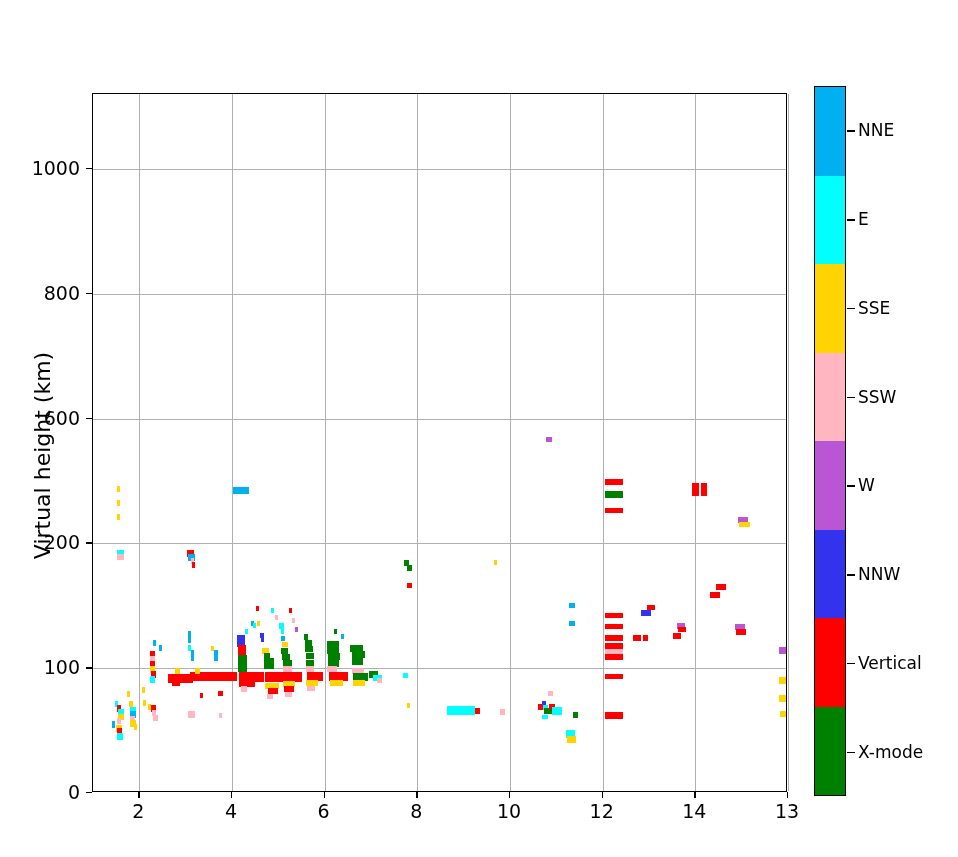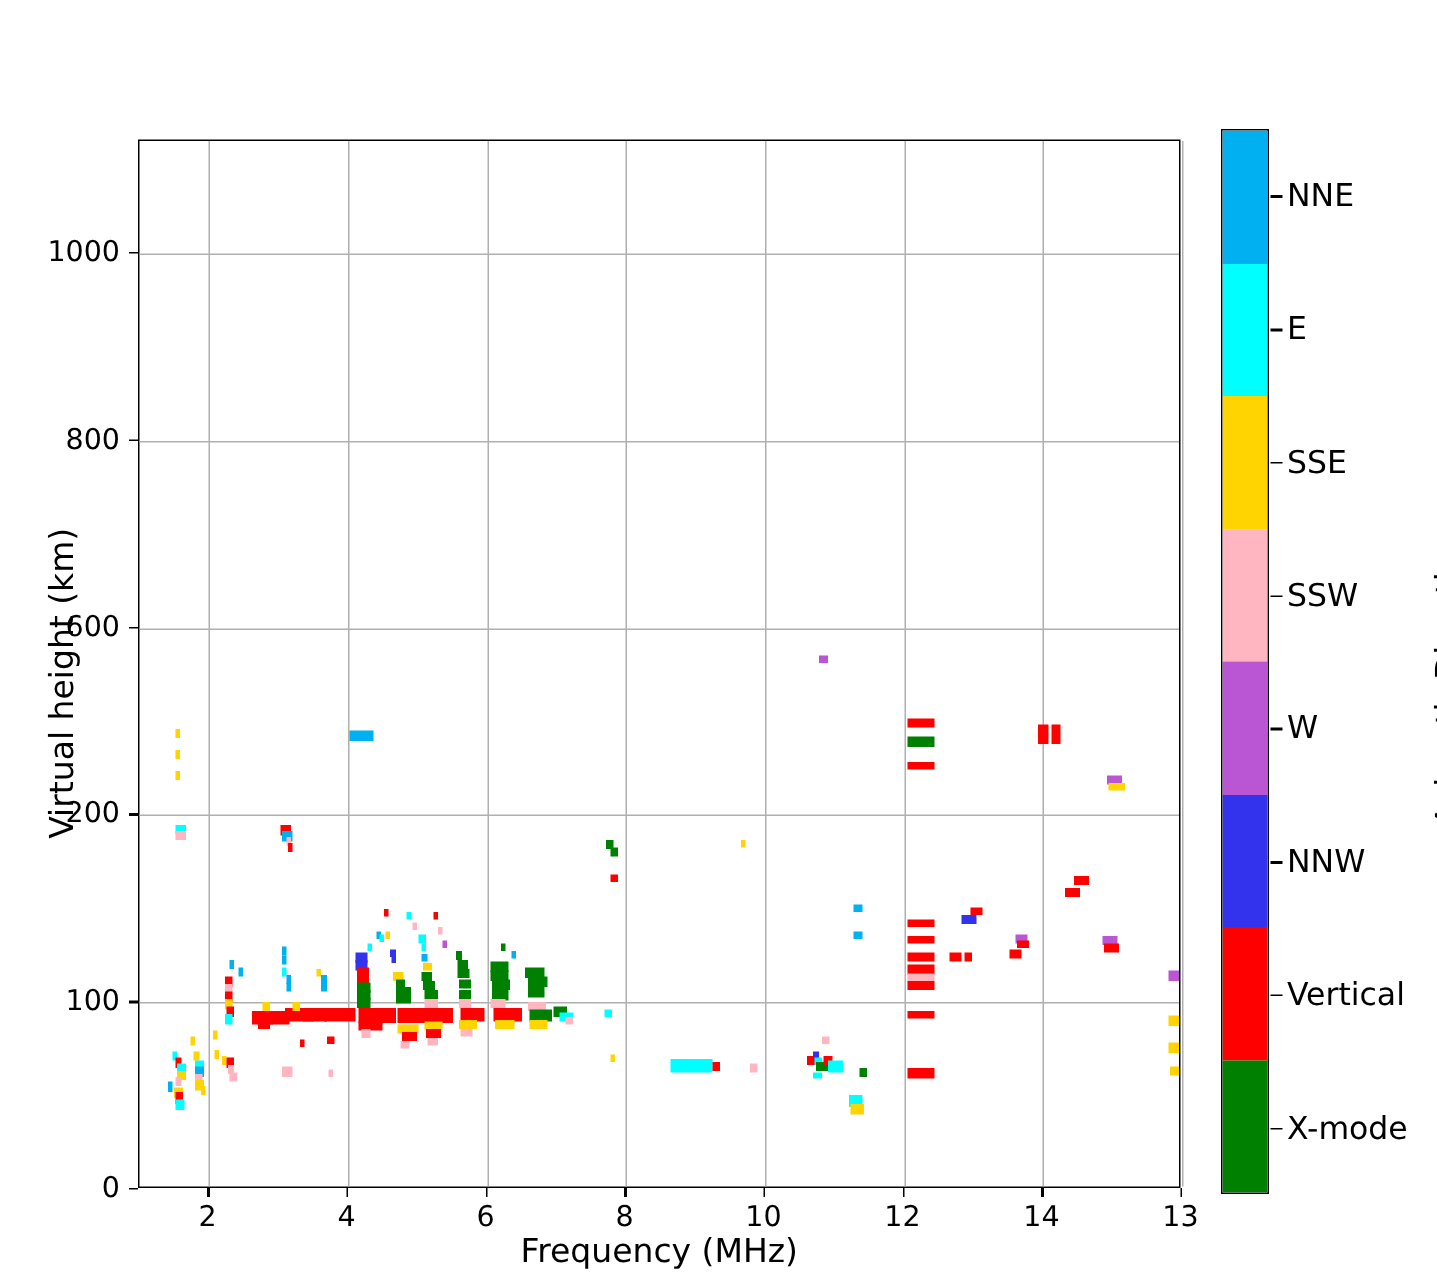--- a/index.html
+++ b/index.html
@@ -40,21 +40,21 @@
     font-size:22px;color:#000;transform:rotate(-90deg);transform-origin:center;
   }
 
   
   #colorbar{
     position:absolute;left:814px;top:86px;width:32px;height:710px;
     border:1.4px solid #000;box-sizing:border-box;overflow:hidden;
   }
   .cbseg{width:100%;}
   .cbtick{position:absolute;left:847px;width:8px;height:1.6px;background:#000;}
-  .cblabel{position:absolute;left:858px;font-size:21px;color:#000;transform:translateY(-50%);white-space:nowrap;}
+  .cblabel{position:absolute;left:858px;font-size:17px;color:#000;transform:translateY(-50%);white-space:nowrap;}
   #cb-title{
     position:absolute;left:806px;top:440px;width:320px;text-align:center;
     font-size:22px;color:#000;transform:rotate(-90deg);transform-origin:center;
   }
 </style>
 </head>
 <body>
 
 <div id="root">
 
@@ -285,21 +285,20 @@
       <div class="tick y" style="left: 86px; top: 542.357px;"></div>
       <div class="ticklabel y" style="left: 12px; width: 68px; top: 542.357px;">200</div>
       <div class="tick y" style="left: 86px; top: 417.536px;"></div>
       <div class="ticklabel y" style="left: 12px; width: 68px; top: 417.536px;">600</div>
       <div class="tick y" style="left: 86px; top: 292.714px;"></div>
       <div class="ticklabel y" style="left: 12px; width: 68px; top: 292.714px;">800</div>
       <div class="tick y" style="left: 86px; top: 167.893px;"></div>
       <div class="ticklabel y" style="left: 12px; width: 68px; top: 167.893px;">1000</div>
     </div>
 
-  <div id="xaxis-label">Frequency (MHz)</div>
   <div id="yaxis-label">Virtual height (km)</div>
 
   <div id="colorbar">
       <div class="cbseg" style="height: 12.5%; background: rgb(0, 176, 240);"></div>
       <div class="cbseg" style="height: 12.5%; background: rgb(0, 255, 255);"></div>
       <div class="cbseg" style="height: 12.5%; background: rgb(255, 212, 0);"></div>
       <div class="cbseg" style="height: 12.5%; background: rgb(255, 182, 193);"></div>
       <div class="cbseg" style="height: 12.5%; background: rgb(186, 85, 211);"></div>
       <div class="cbseg" style="height: 12.5%; background: rgb(51, 51, 238);"></div>
       <div class="cbseg" style="height: 12.5%; background: rgb(255, 0, 0);"></div>

